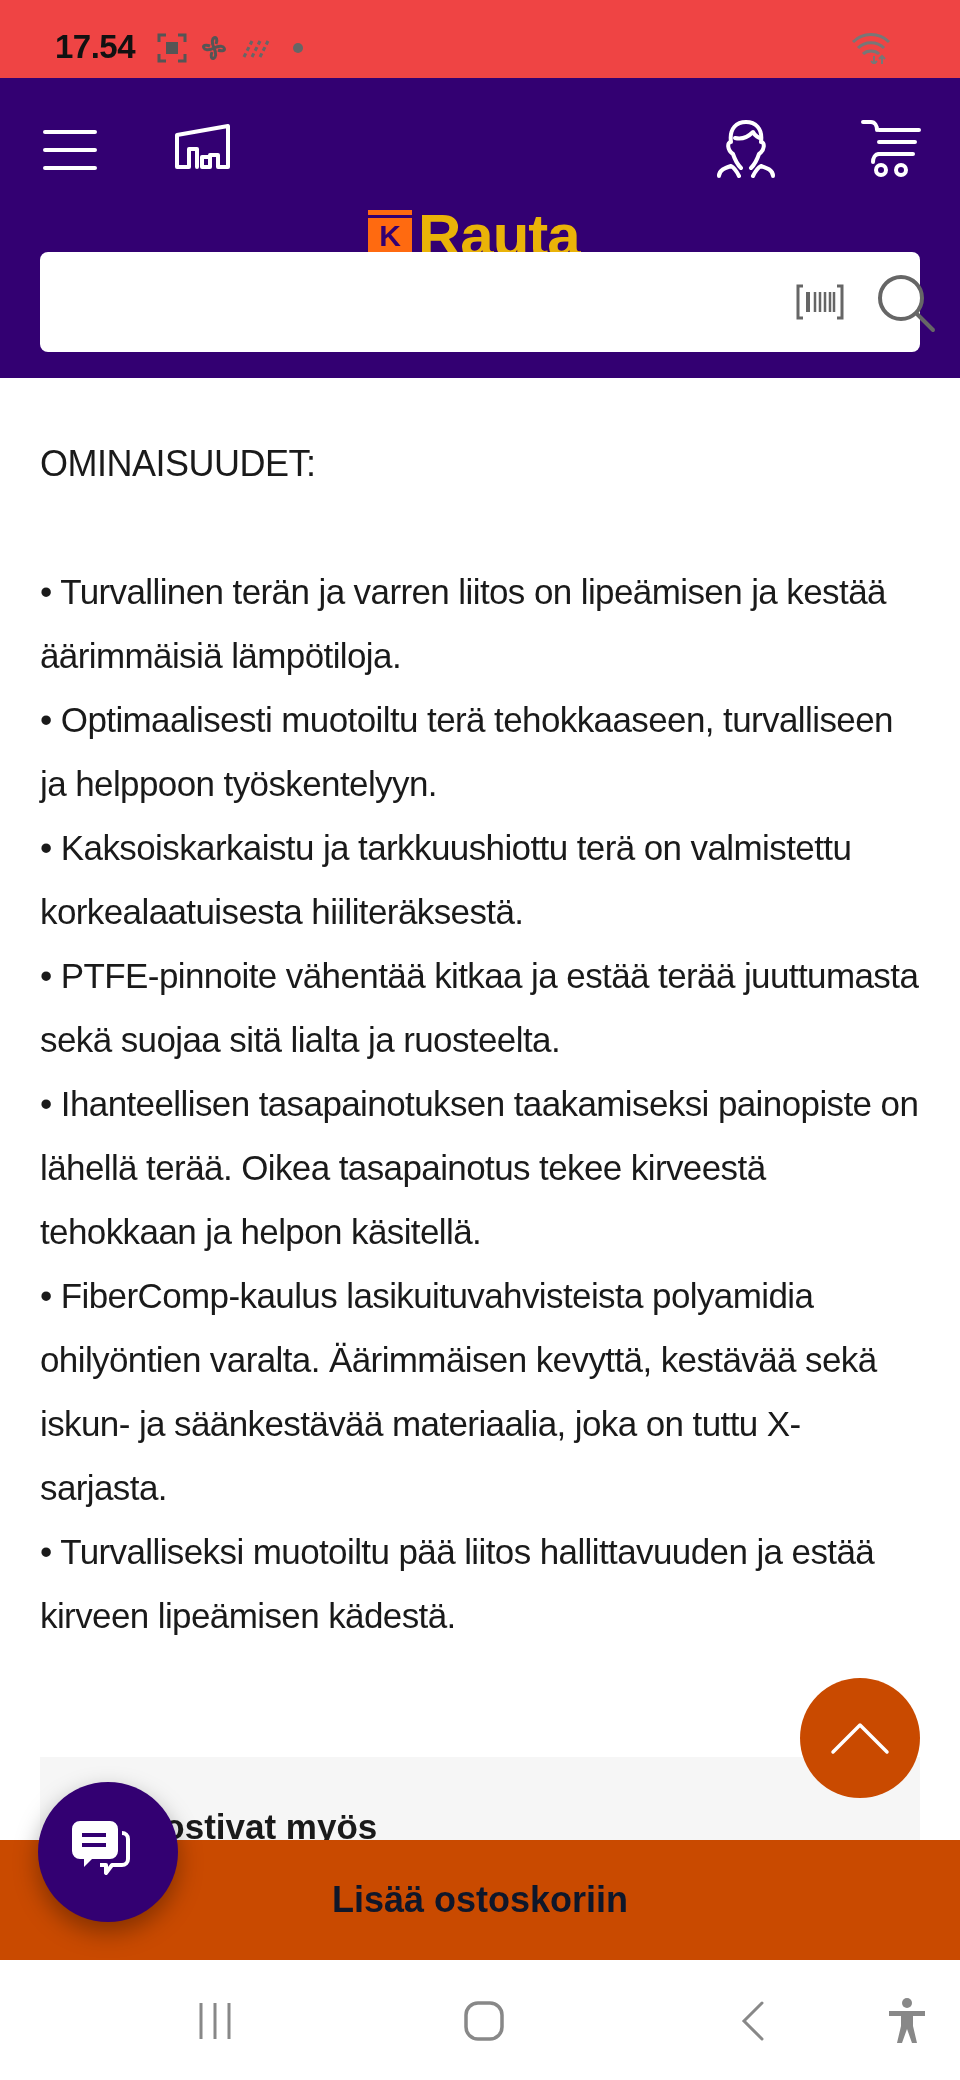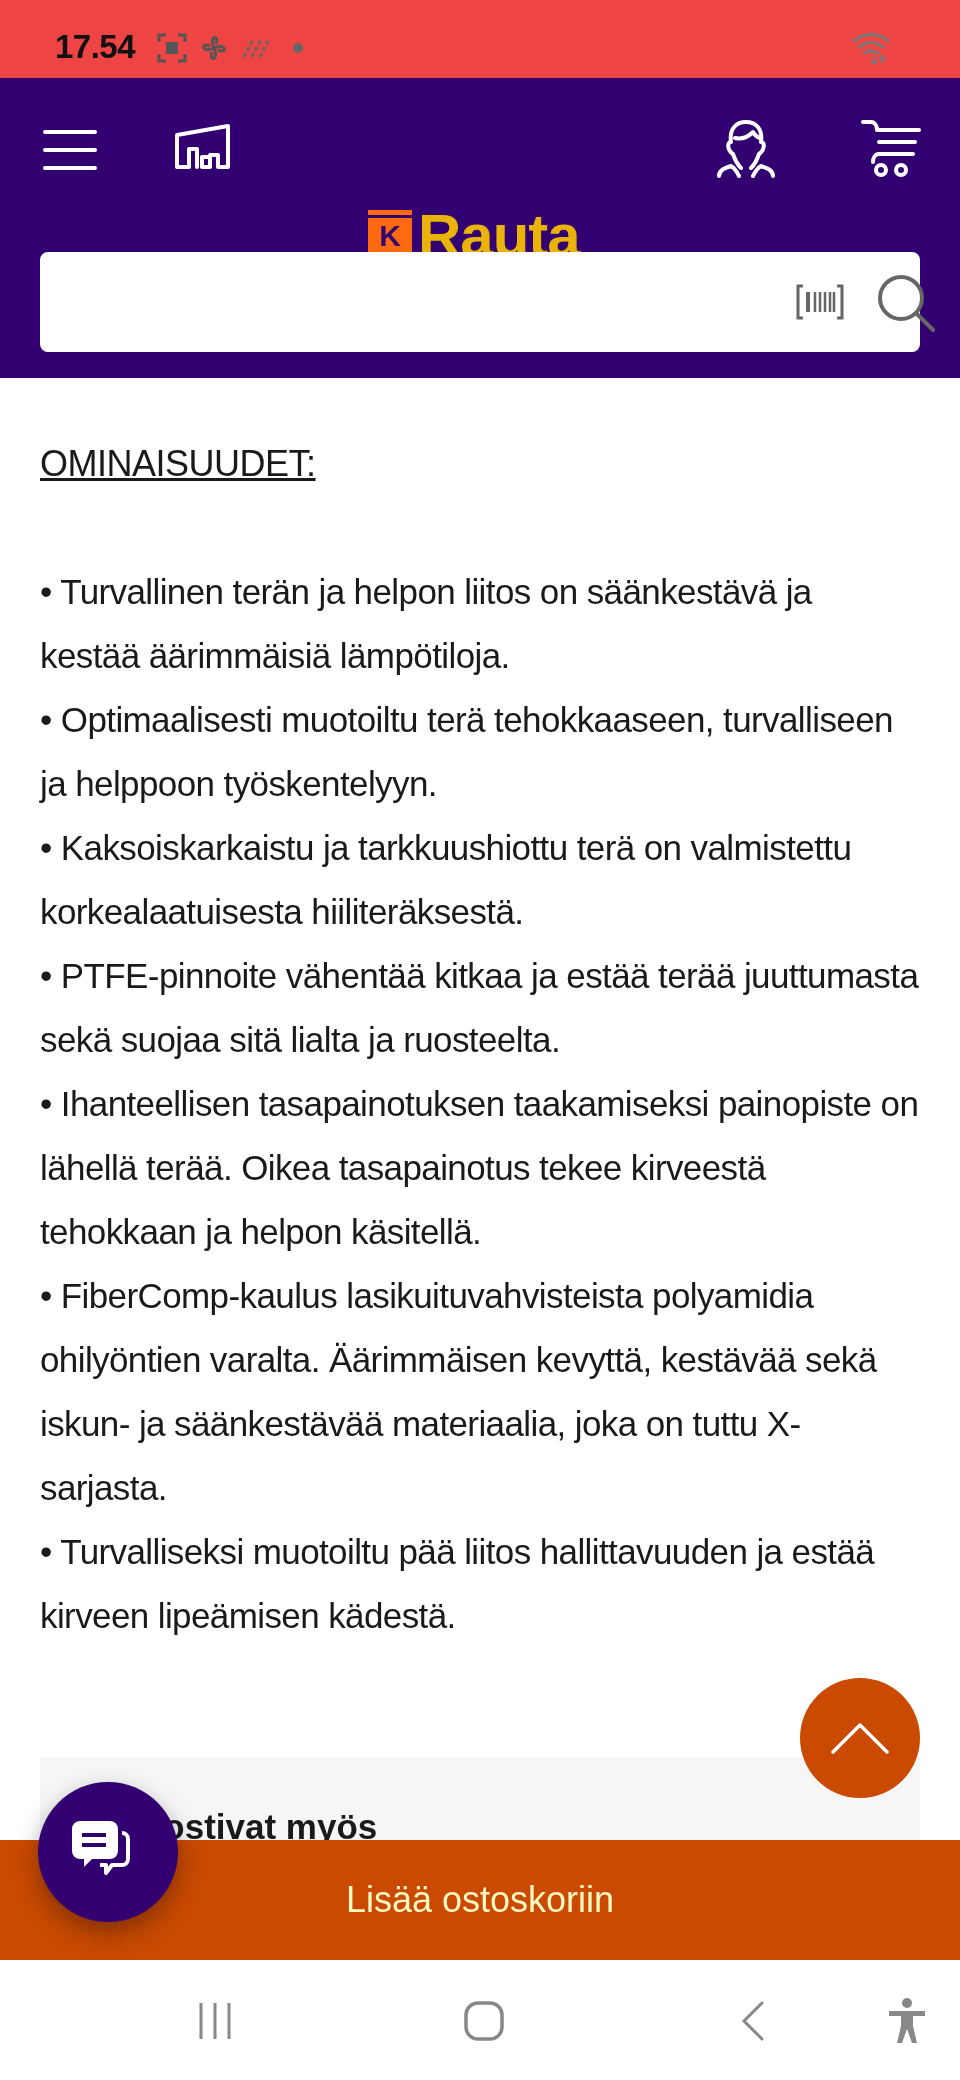--- a/index.html
+++ b/index.html
@@ -24,31 +24,31 @@
   .logo-text { font-size: 60px; font-weight: bold; color: #eab308; letter-spacing: -1px; line-height: 1; }
 
   .search { position: absolute; left: 40px; top: 252px; width: 880px; height: 100px; background: #fff; border-radius: 8px; }
   .search-input { position: absolute; left: 20px; top: 0; width: 700px; height: 100px; border: none; outline: none; background: transparent; font-size: 36px; color: #666; font-family: "Liberation Sans", sans-serif; }
   .search-input::placeholder { color: #6b6b6b; }
   .barcode-btn { position: absolute; left: 755px; top: 28px; width: 50px; height: 44px; }
   .search-btn { position: absolute; left: 835px; top: 20px; width: 62px; height: 62px; }
 
   
   .content { position: absolute; left: 40px; top: 420px; width: 880px; }
-  .section-heading { font-size: 36px; font-weight: normal; color: #1a1a1a; line-height: 64px; margin-top: 12px; letter-spacing: -0.5px; text-decoration: underline; }
+  .section-heading { font-size: 36px; font-weight: normal; color: #1a1a1a; line-height: 64px; margin-top: 12px; letter-spacing: -0.5px; }
   .feature-list { list-style: none; margin-top: 64px; }
   .feature-list li { font-size: 35px; line-height: 64px; color: #1a1a1a; letter-spacing: -0.6px; }
 
   
   .also-panel { position: absolute; left: 40px; top: 1757px; width: 880px; height: 110px; background: #f6f6f6; }
   .also-title { position: absolute; left: 0; top: 50px; width: 880px; padding-left: 30px; font-size: 35px; font-weight: bold; color: #1a1a1a; white-space: nowrap; overflow: hidden; }
 
   
   .cart-bar { position: absolute; left: 0; top: 1840px; width: 960px; height: 120px; background: #C94A00; display: flex; align-items: center; justify-content: center; border: none; cursor: pointer; }
-  .cart-bar span { color: #fef9c3; font-size: 36px; font-weight: normal; font-family: "Liberation Sans", sans-serif; }
+  .cart-bar span { color: #0f172a; font-size: 36px; font-weight: bold; font-family: "Liberation Sans", sans-serif; }
 
   
   .chat-fab { position: absolute; left: 38px; top: 1782px; width: 140px; height: 140px; border-radius: 50%; background: #330072; box-shadow: 0 10px 24px rgba(0,0,0,0.35); display: flex; align-items: center; justify-content: center; }
   .scroll-top { position: absolute; left: 800px; top: 1678px; width: 120px; height: 120px; border-radius: 50%; background: #C94A00; display: flex; align-items: center; justify-content: center; }
 
   
   .nav-bar { position: absolute; left: 0; top: 1960px; width: 960px; height: 120px; background: #fff; }
   .nav-btn { position: absolute; top: 26px; width: 70px; height: 70px; display: flex; align-items: center; justify-content: center; }
 </style>
 </head>
@@ -138,21 +138,21 @@
         <circle cx="26" cy="26" r="21"></circle>
           <path d="M42 42l16 16"></path>
       </svg>
     </div>
   </div>
 </div>
 
 <div class="content">
   <h2 class="section-heading">OMINAISUUDET:</h2>
   <ul class="feature-list">
-    <li>• Turvallinen terän ja helpon liitos on säänkestävä ja kestää äärimmäisiä lämpötiloja.</li>
+    <li>• Turvallinen terän ja varren liitos on lipeämisen ja kestää äärimmäisiä lämpötiloja.</li>
     <li>• Optimaalisesti muotoiltu terä tehokkaaseen, turvalliseen ja helppoon työskentelyyn.</li>
     <li>• Kaksoiskarkaistu ja tarkkuushiottu terä on valmistettu korkealaatuisesta hiiliteräksestä.</li>
     <li>• PTFE-pinnoite vähentää kitkaa ja estää terää juuttumasta sekä suojaa sitä lialta ja ruosteelta.</li>
     <li>• Ihanteellisen tasapainotuksen taakamiseksi painopiste on lähellä terää. Oikea tasapainotus tekee kirveestä tehokkaan ja helpon käsitellä.</li>
     <li>• FiberComp-kaulus lasikuituvahvisteista polyamidia ohilyöntien varalta. Äärimmäisen kevyttä, kestävää sekä iskun- ja säänkestävää materiaalia, joka on tuttu X-sarjasta.</li>
     <li>• Turvalliseksi muotoiltu pää liitos hallittavuuden ja estää kirveen lipeämisen kädestä.</li>
   </ul>
 </div>
 
 <div class="also-panel">

